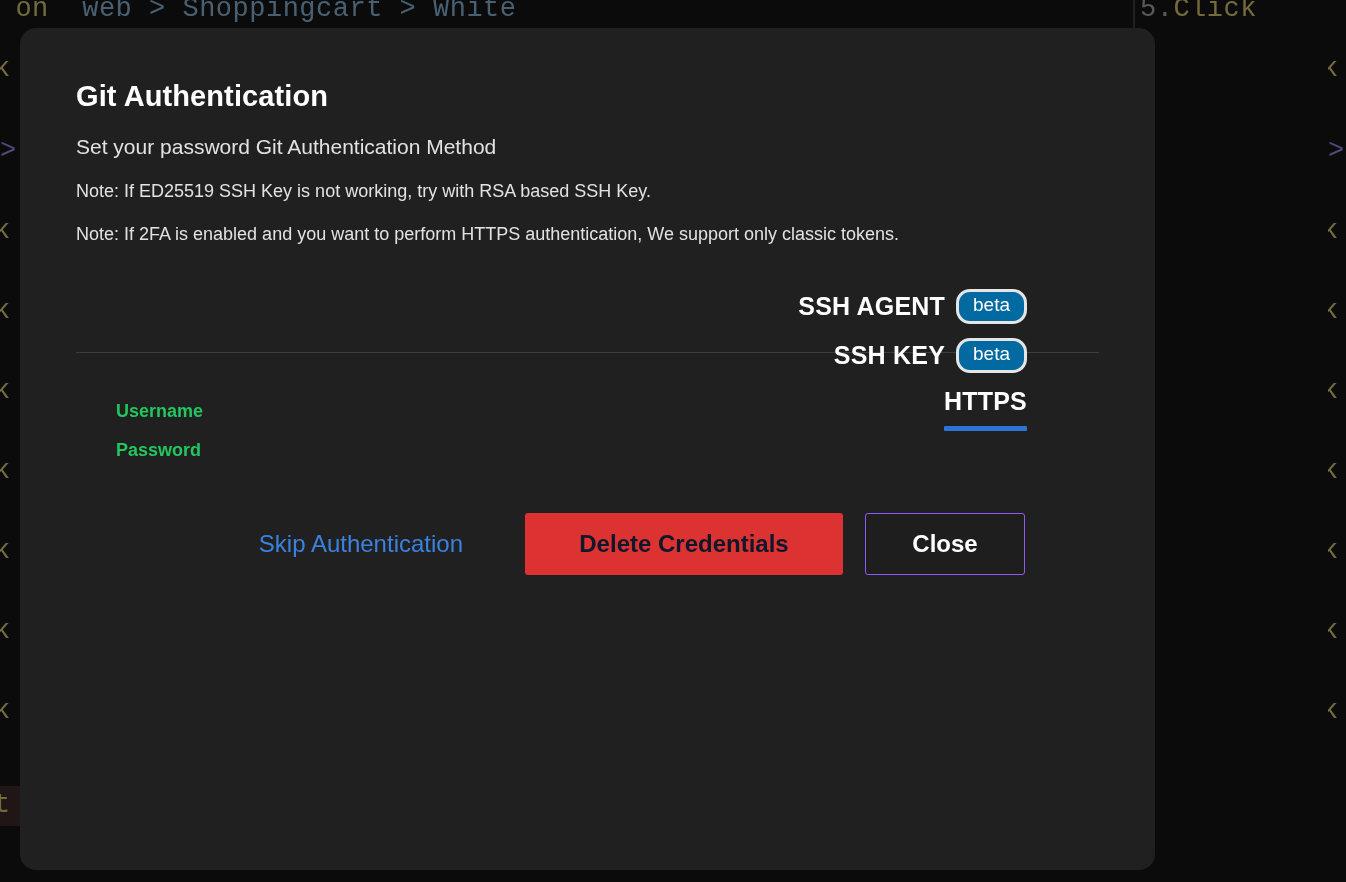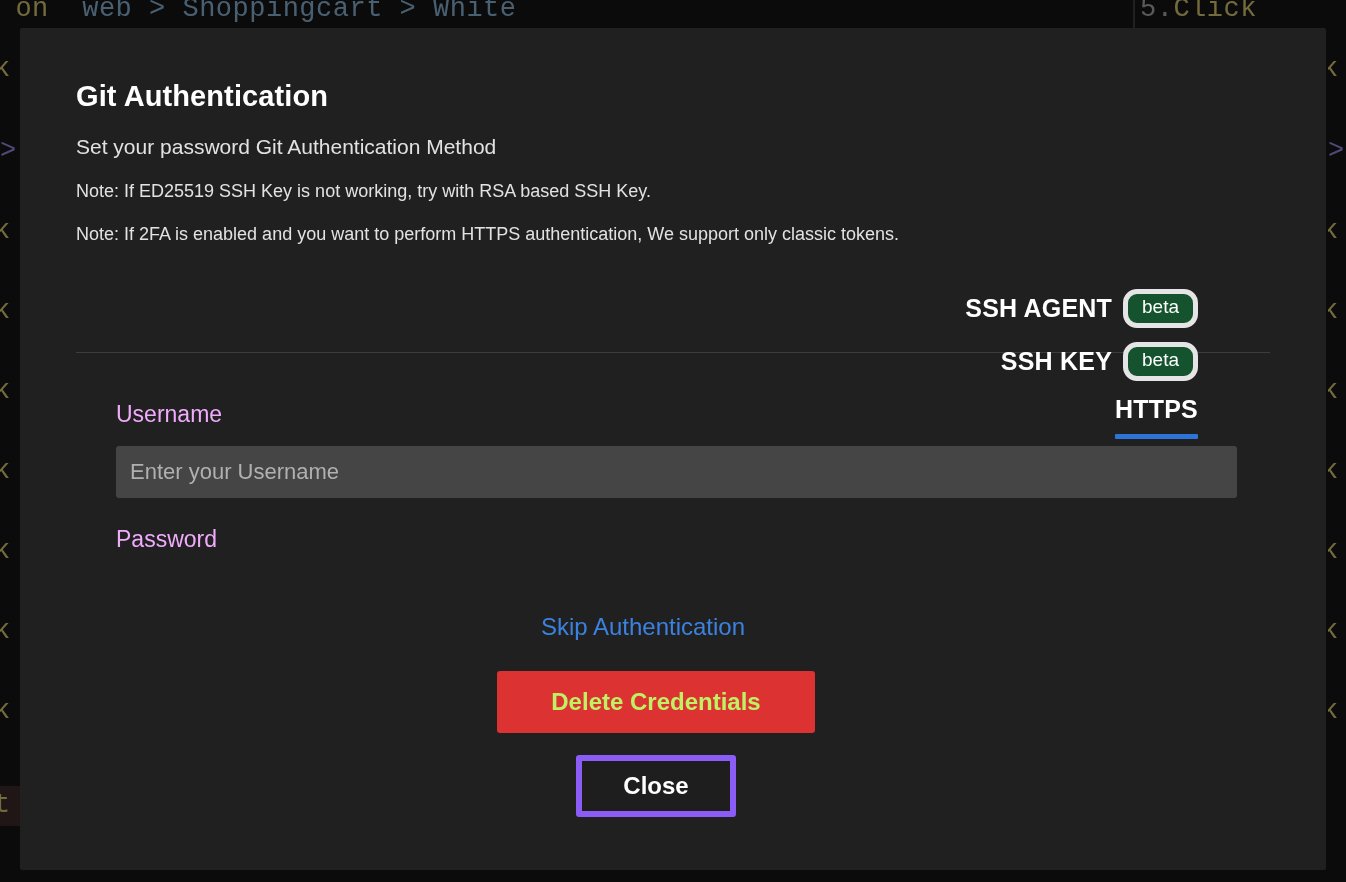--- a/index.html
+++ b/index.html
@@ -95,24 +95,24 @@
     position: absolute;
     inset: 0;
     background: rgba(0,0,0,0.42);
   }
 
   
   .dialog {
     position: absolute;
     left: 20px;
     top: 28px;
-    width: 1306px;
+    width: 1135px;
     height: 842px;
     background: #202020;
-    border-radius: 2px;
+    border-radius: 16px;
     padding: 52px 56px 0 56px;
     color: #e6e6e6;
   }
 
   .dlg-title {
     font-size: 29px;
     font-weight: bold;
     color: #ffffff;
     margin: 0 0 22px 0;
     letter-spacing: 0.1px;
@@ -162,37 +162,37 @@
     left: 0; right: 0;
     bottom: -1px;
     height: 5px;
     background: #2d74d6;
     border-radius: 1px;
   }
   .badge {
     display: inline-flex;
     align-items: center;
     justify-content: center;
-    background: #14532d;
+    background: #0369a1;
     color: #ffffff;
     font-size: 19px;
     border-radius: 14px;
     padding: 2px 14px 4px 14px;
     line-height: 1.2;
-    border: 5px solid #e5e5e5;
+    border: 3px solid #e5e5e5;
   }
 
   
   .form {
     padding: 48px 40px 0 40px;
   }
   .field-label {
-    font-size: 23px;
-    font-weight: normal;
-    color: #f0abfc;
+    font-size: 18px;
+    font-weight: bold;
+    color: #22c55e;
     margin-bottom: 18px;
   }
   .field-input {
     width: 1121px;
     height: 52px;
     background: #454545;
     border: none;
     border-radius: 3px;
     color: #e8e8e8;
     font-size: 22px;
@@ -205,21 +205,20 @@
   .field-input::placeholder { color: #b0b0b0; opacity: 1; }
 
   
   .actions {
     display: flex;
     align-items: center;
     justify-content: flex-end;
     gap: 22px;
     margin-top: 52px;
     padding-right: 34px;
-    flex-direction: column;
   }
   .link-btn {
     background: none;
     border: none;
     color: #3b82e0;
     font-size: 24px;
     font-family: "Liberation Sans", sans-serif;
     cursor: pointer;
     padding: 8px 14px;
     margin-right: 26px;
@@ -230,29 +229,29 @@
     font-weight: bold;
     border-radius: 3px;
     cursor: pointer;
     height: 62px;
     display: inline-flex;
     align-items: center;
     justify-content: center;
   }
   .btn-danger {
     background: #dc3232;
-    color: #bef264;
+    color: #0f172a;
     border: none;
     width: 318px;
     text-align: center;
   }
   .btn-outline {
     background: #1e1e1e;
     color: #ffffff;
-    border: 6px solid #8b5cf6;
+    border: 1px solid #8b5cf6;
     width: 160px;
   }
   .btn-disabled {
     background: #333333;
     color: #707070;
     border: none;
     width: 176px;
     cursor: default;
   }
 </style>
@@ -314,21 +313,20 @@
         <span class="badge">beta</span>
       </div>
       <div class="tab active">
         <span class="tab-label">HTTPS</span>
         <span class="tab-underline"></span>
       </div>
     </div>
 
     <div class="form">
       <div class="field-label">Username</div>
-      <input class="field-input" type="text" placeholder="Enter your Username" style="">
 
       <div class="field-label">Password</div>
 
       <div class="actions">
         <button class="link-btn">Skip Authentication</button>
         <button class="btn btn-danger">Delete Credentials</button>
         <button class="btn btn-outline">Close</button>
       </div>
     </div>
   </div>

